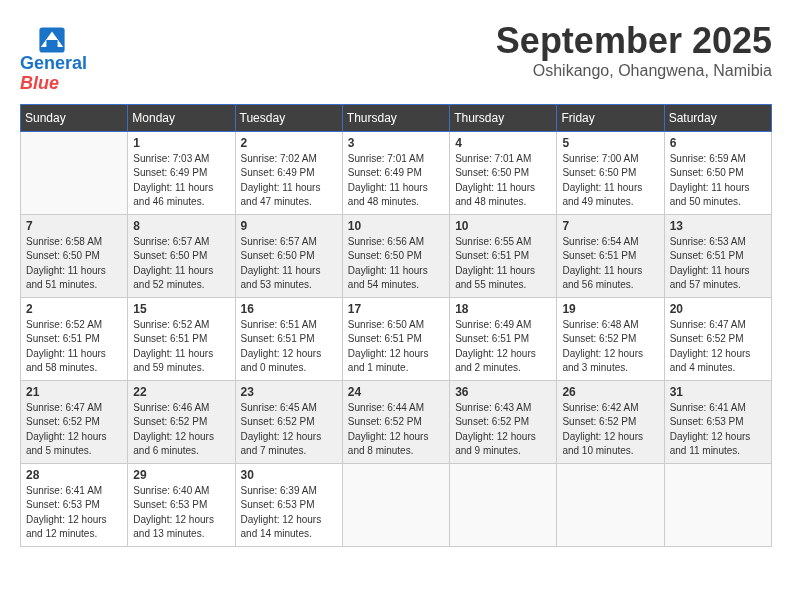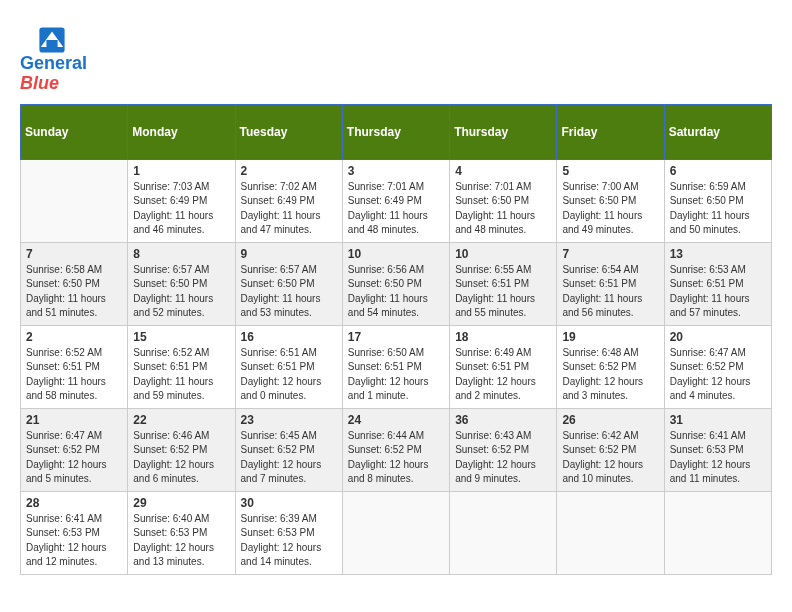--- a/index.html
+++ b/index.html
@@ -47,26 +47,26 @@
     .subtitle {
       font-size: 16px;
       color: #555;
     }
     .calendar {
       width: 100%;
       border-collapse: collapse;
       font-size: 11px;
     }
     .calendar th {
-      background: #4d7c0f;
+      background: #404040;
       color: #fff;
-      padding: 20px 4px;
+      padding: 6px 4px;
       text-align: left;
       font-size: 12px;
-      font-weight: bold;
+      font-weight: normal;
       border: 1px solid #3a6dc5;
     }
     .calendar td {
       border: 1px solid #ccc;
       vertical-align: top;
       padding: 4px 5px;
       width: 107px;
       min-height: 80px;
       background: #fff;
     }
@@ -97,20 +97,24 @@
     <svg class="logo-icon" viewBox="0 0 40 40">
       <rect x="2" y="2" width="36" height="36" rx="4" fill="#1a73c8"></rect>
       <polygon points="20,8 36,30 4,30" fill="white"></polygon>
       <rect x="12" y="20" width="16" height="12" fill="#1a73c8"></rect>
     </svg>
     <div class="logo-text">
       <span>General</span><br>
       <span style="color:#ef4444;font-style:italic;">Blue</span>
     </div>
   </div>
+  <div class="title-area">
+    <div class="month-title">September 2025</div>
+    <div class="subtitle">Oshikango, Ohangwena, Namibia</div>
+  </div>
 </div>
 
 <table class="calendar">
   <thead>
     <tr>
     <th>Sunday</th>
         <th>Monday</th>
         <th>Tuesday</th>
         <th>Thursday</th>
         <th>Thursday</th>

